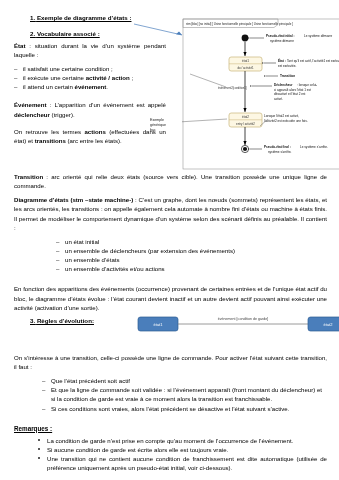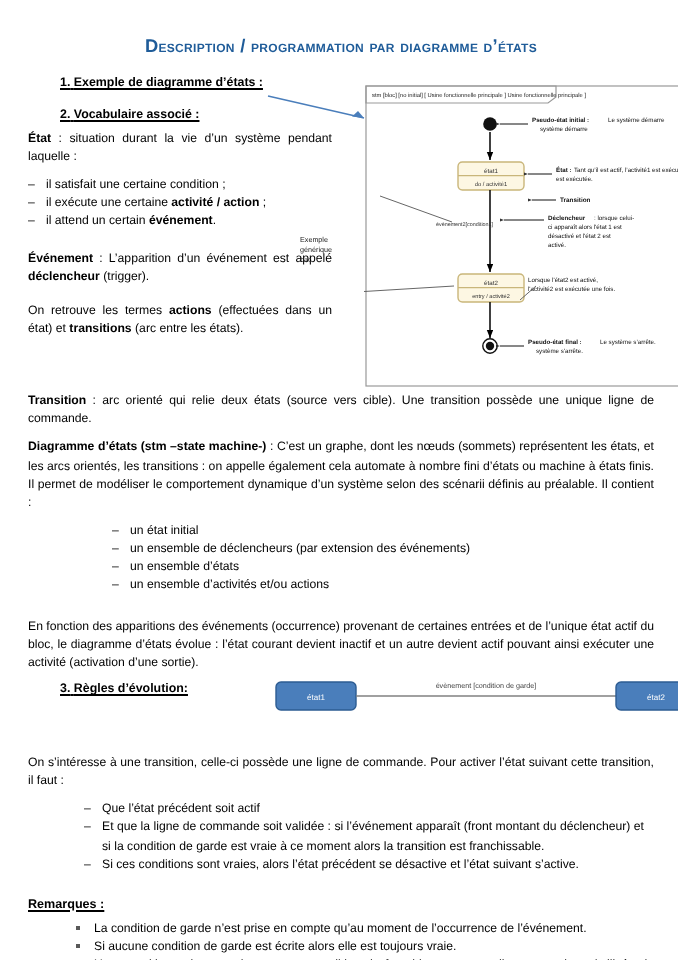--- a/index.html
+++ b/index.html
@@ -145,21 +145,20 @@
   }
   .mini-diagram svg { display: block; }
 
   .spacer-sm { height: 6px; }
 </style>
 </head>
 <body>
 
 <div class="page">
 
-  <div class="doc-title">Description / programmation par diagramme d’états</div>
 
   <div class="top-zone">
 
     <div class="left-col">
 
       <div class="num-head">
         <span class="n">1.</span>
         <span>Exemple de diagramme d’états :</span>
       </div>
 

